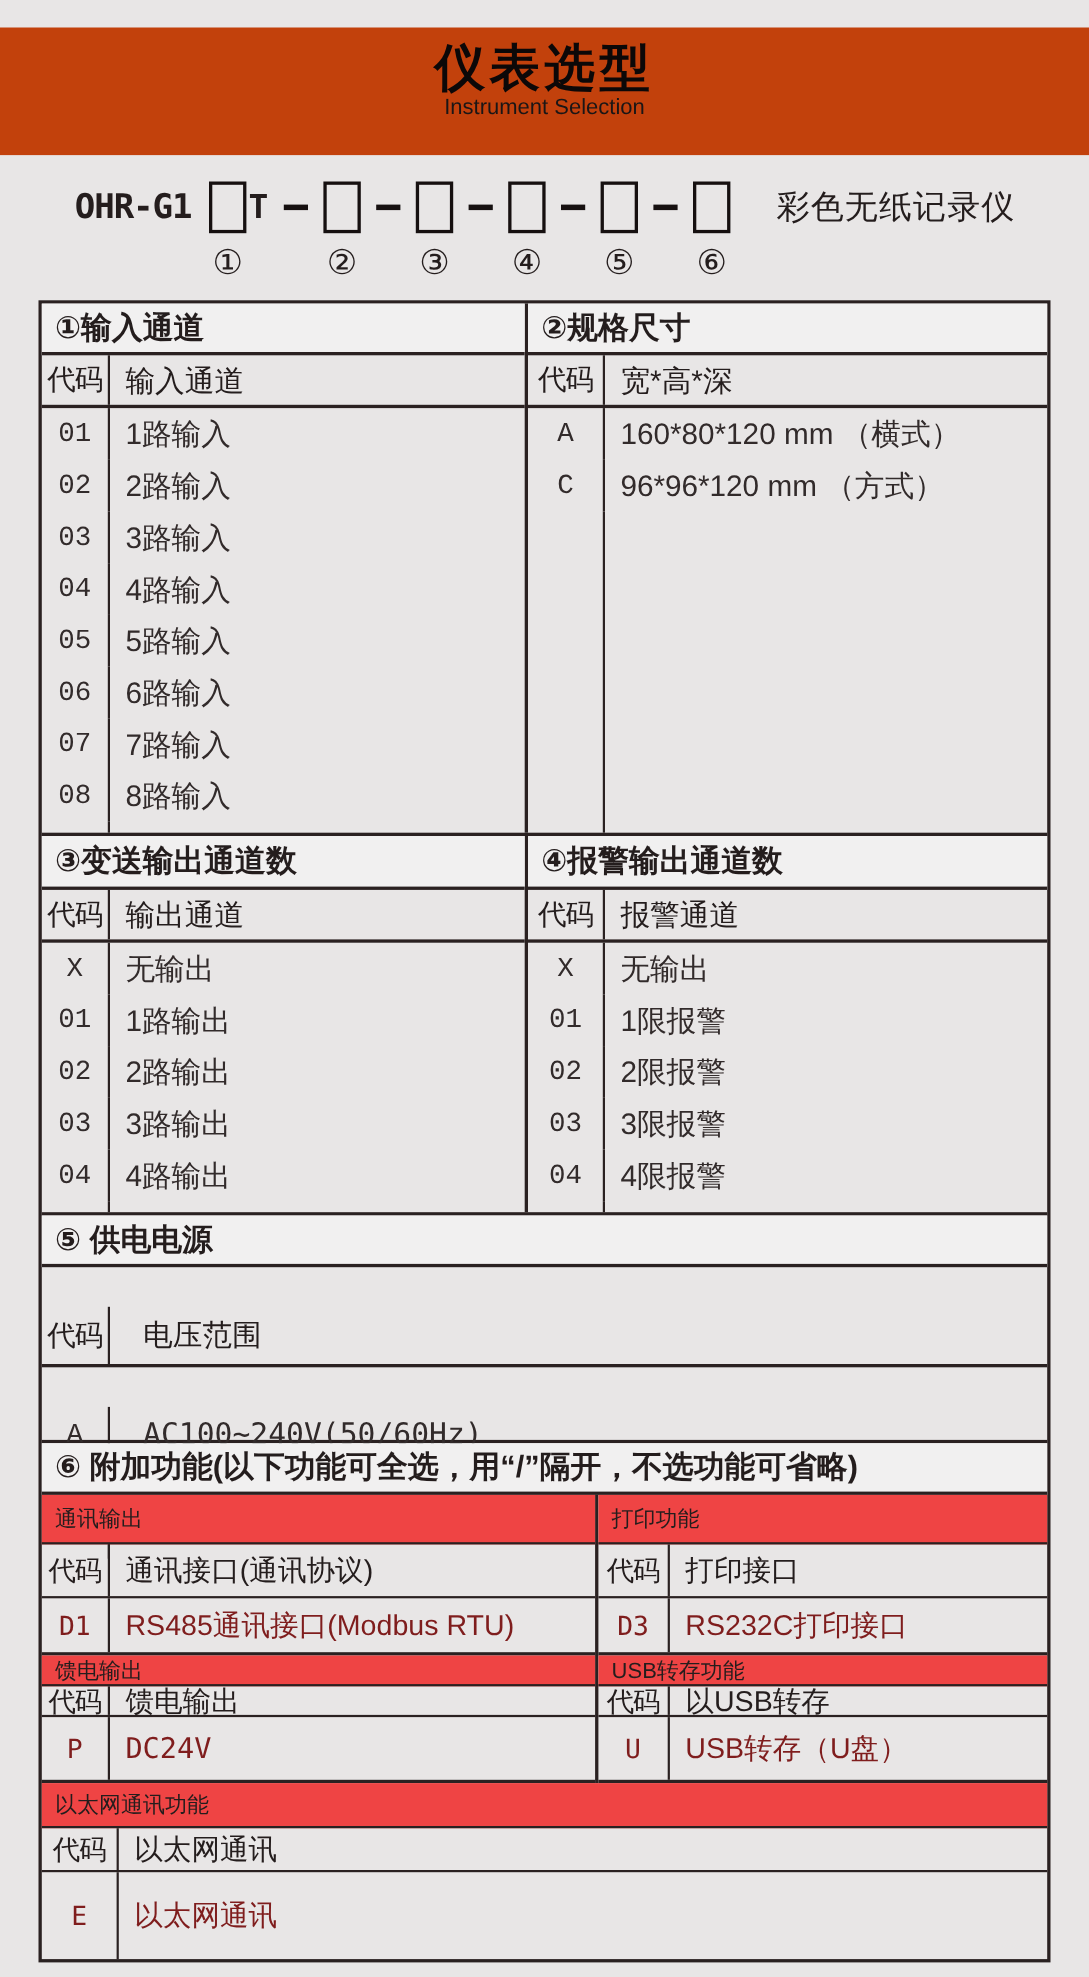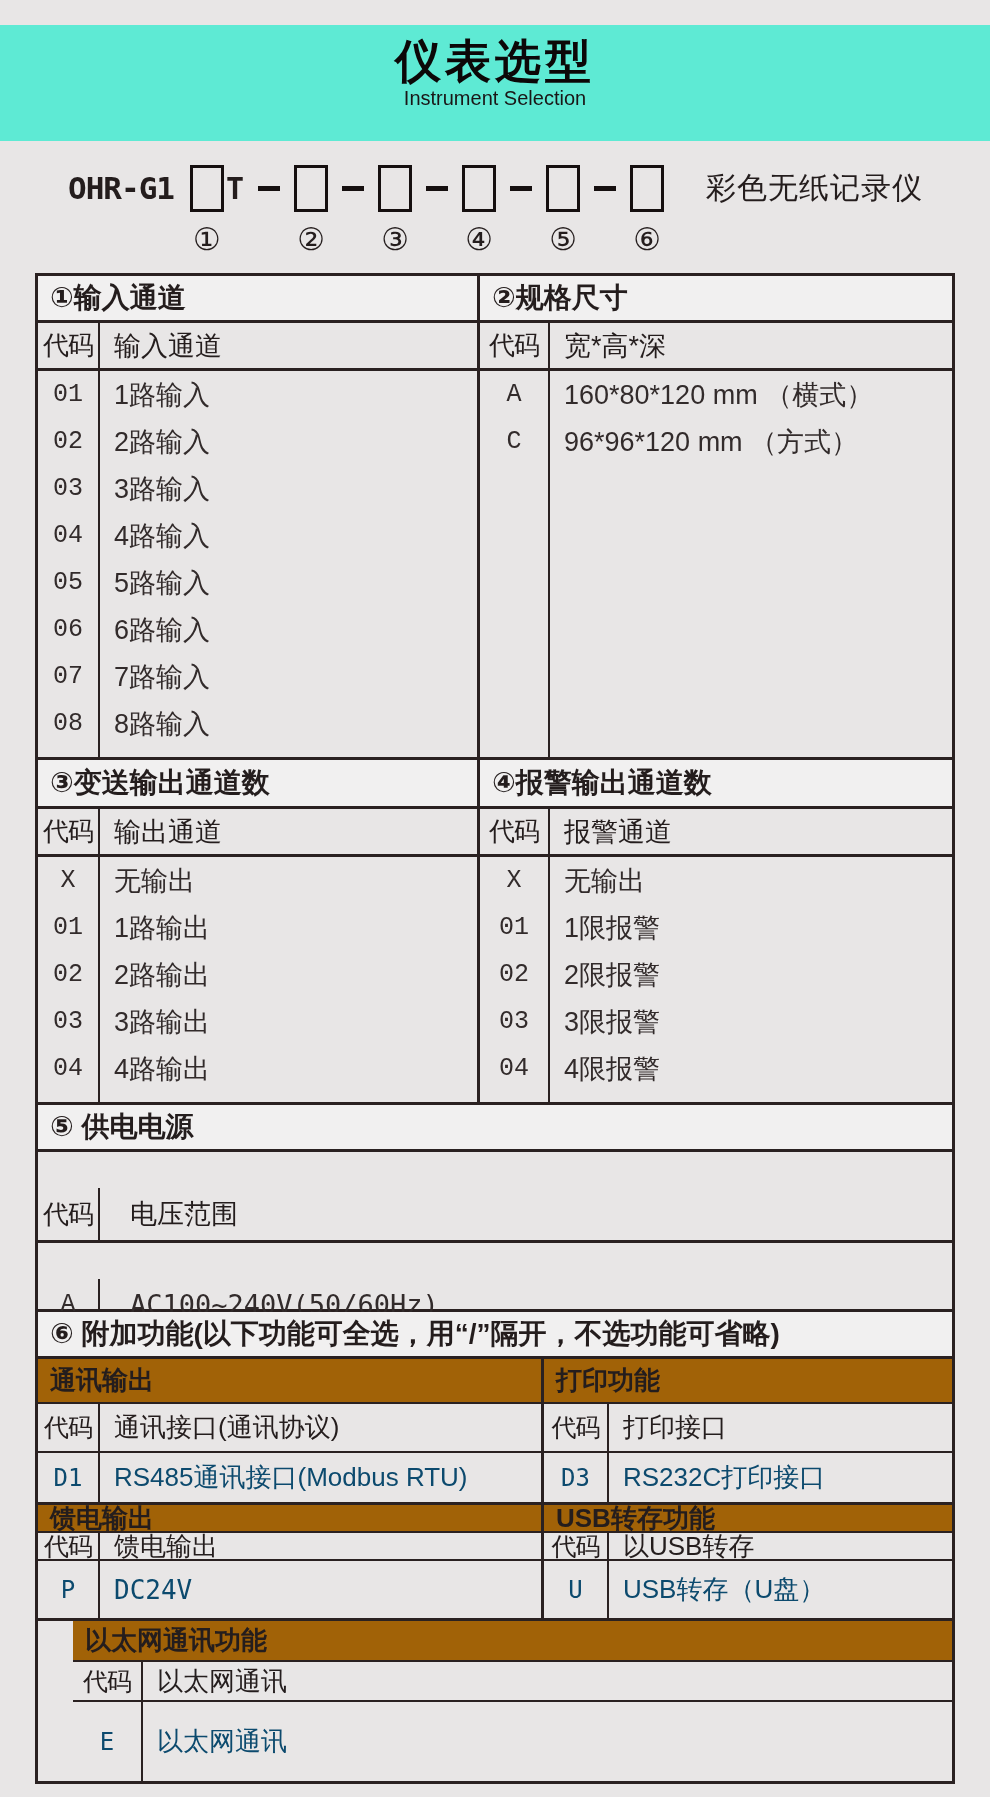--- a/index.html
+++ b/index.html
@@ -8,21 +8,21 @@
     height:1797px;
     background:#e8e6e6;
     font-family:"Liberation Sans","DejaVu Sans",sans-serif;
     color:#241d1d;
     overflow:hidden;
   }
   
   .banner {
     margin-top:25px;
     height:116px;
-    background:#5eead4;
+    background:#c2410c;
     text-align:center;
     padding-top:10px;
   }
   .banner .title {
     font-size:46px;
     font-weight:bold;
     letter-spacing:4px;
     color:#0c0808;
     line-height:52px;
   }
@@ -125,31 +125,31 @@
   .sec5 { height:207px; border-bottom:3px solid #2a2121; display:flex; flex-direction:column;gap:36px; }
   .sec5 .hdr { height:55px; }
   .sec5 .c2 { padding-left:30px; }
   .sec5 .drow { height:51px; }
   
   .sec6 { display:flex; flex-direction:column; height:469px; }
   .sub-pair { display:flex; flex:0 0 auto; }
   .sub-l { width:506px; border-right:3px solid #2a2121; display:flex; flex-direction:column; }
   .sub-r { flex:1; display:flex; flex-direction:column; }
   .sub-title {
-    background:#a16207;
+    background:#ef4444;
     border-bottom:2px solid #2a2121;
-    font-weight:bold;
-    font-size:26px;
+    font-weight:normal;
+    font-size:20px;
     padding-left:12px;
     display:flex; align-items:center;
     flex:0 0 auto;
   }
   .sub-hdr { border-bottom:2px solid #2a2121; font-size:26px; flex:0 0 auto; }
   .sub-hdr .c1 { font-size:25px; letter-spacing:-1px; }
-  .sub-drow { border-bottom:3px solid #2a2121; font-size:26px; color:#0c4a6e; flex:0 0 auto;text-align:right; }
+  .sub-drow { border-bottom:3px solid #2a2121; font-size:26px; color:#7f1d1d; flex:0 0 auto;text-align:right; }
   .sub-drow .c1 { font-family:"DejaVu Sans Mono","Liberation Mono",monospace; font-size:24px; }
   .h45 { height:45px; }
   .h49 { height:49px; }
   .h52 { height:52px; }
   .h39 { height:28px; }
   .h60 { height:60px; }
   .h41 { height:41px; }
   .h40 { height:40px; }
   .eth-row-last { border-bottom:none; flex:1 1 auto; }
   .eth .c1 { width:70px; }
@@ -391,21 +391,21 @@
           <div class="c1 w65">代码</div>
           <div class="c2">以USB转存</div>
         </div>
         <div class="row sub-drow h60">
           <div class="c1 w65">U</div>
           <div class="c2">USB转存（U盘）</div>
         </div>
       </div>
     </div>
 
-    <div class="eth" style="display:flex;flex-direction:column;flex:1 1 auto;padding-left:35px;">
+    <div class="eth" style="display:flex;flex-direction:column;flex:1 1 auto;">
       <div class="sub-title h41">以太网通讯功能</div>
       <div class="row sub-hdr h40">
         <div class="c1">代码</div>
         <div class="c2">以太网通讯</div>
       </div>
       <div class="row sub-drow eth-row-last">
         <div class="c1">E</div>
         <div class="c2">以太网通讯</div>
       </div>
     </div>

